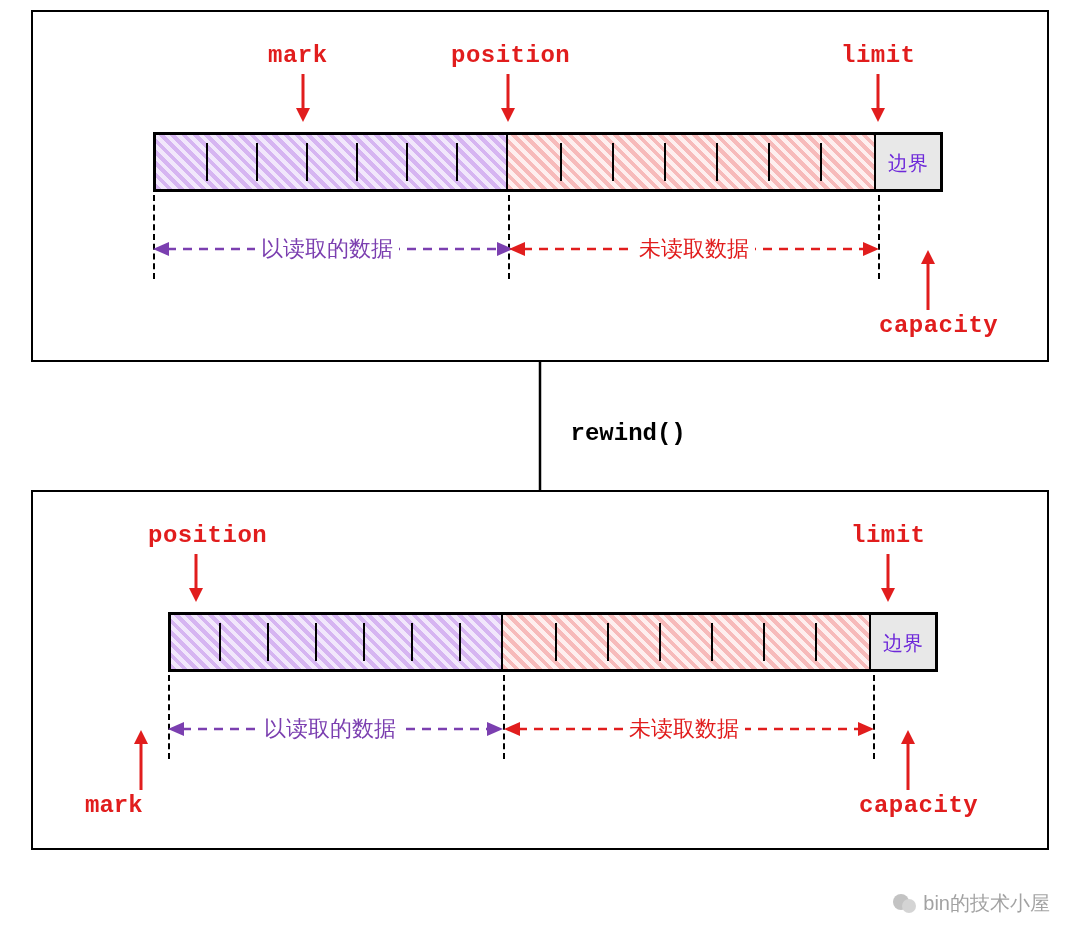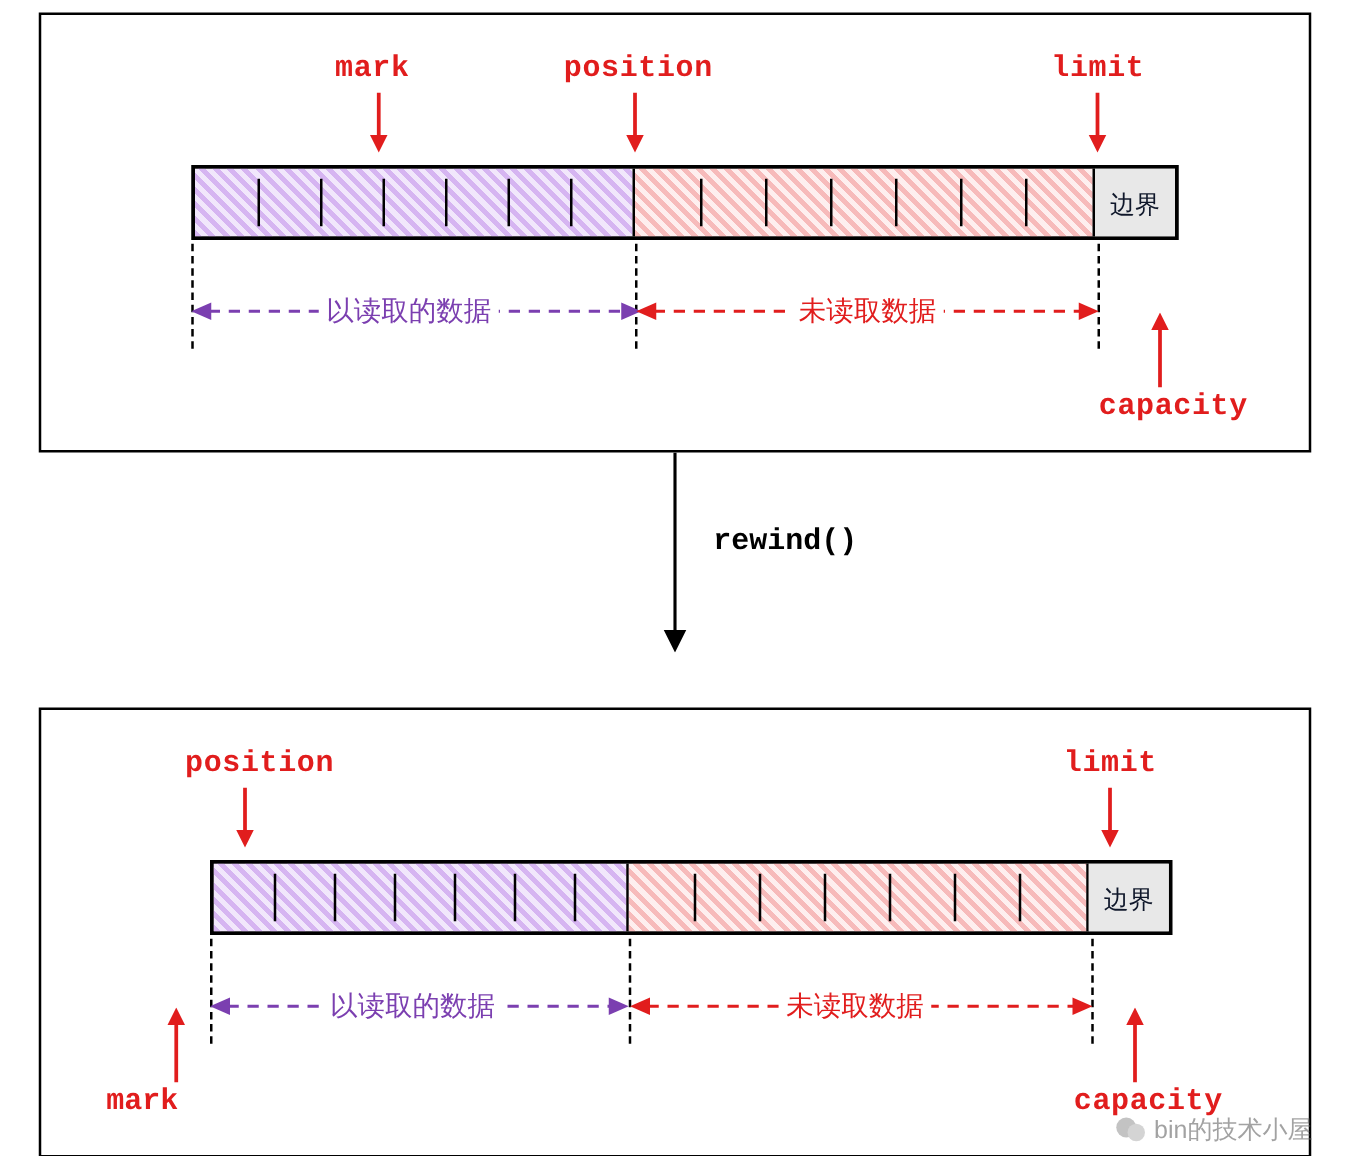--- a/index.html
+++ b/index.html
@@ -19,21 +19,21 @@
     position: relative;
     background: #fff;
   }
   .panel-top { height: 352px; }
   .panel-bottom { height: 360px; }
 
   .transition {
     position: relative;
     width: 1018px;
     margin: 0 auto;
-    height: 204px;
+    height: 128px;
   }
   .trans-arrow {
     position: absolute;
     left: 50%;
     transform: translateX(-50%);
     top: 0;
   }
   .trans-label {
     position: absolute;
     left: 53%;
@@ -79,21 +79,21 @@
     position: absolute;
     width: 2px;
     background: #000;
     top: 8px;
     bottom: 8px;
   }
 
   .boundary-label {
     position: absolute;
     font-size: 20px;
-    color: #0f172a;
+    color: #6d28d9;
     font-family: Liberation Sans, sans-serif;
   }
 
   .dash-v {
     position: absolute;
     width: 0;
     border-left: 2.5px dashed #000;
   }
 
   .range-label {

